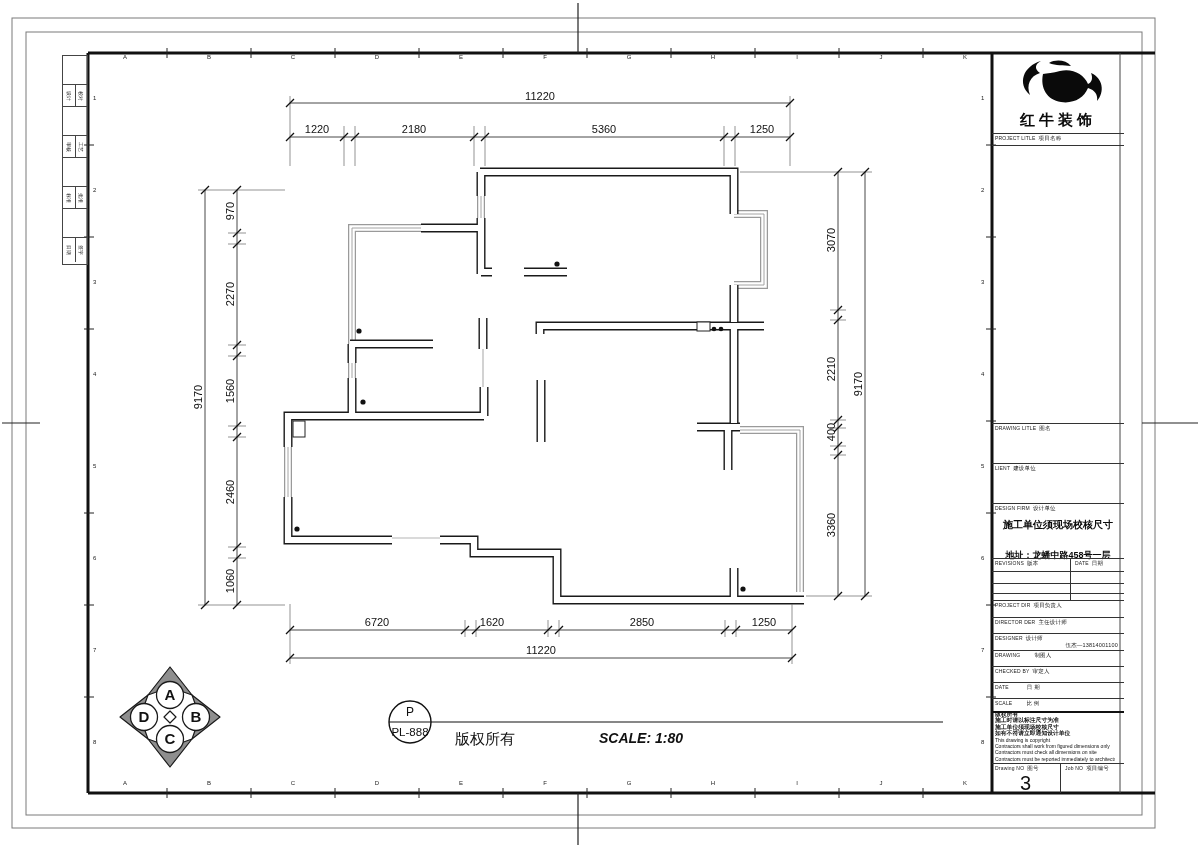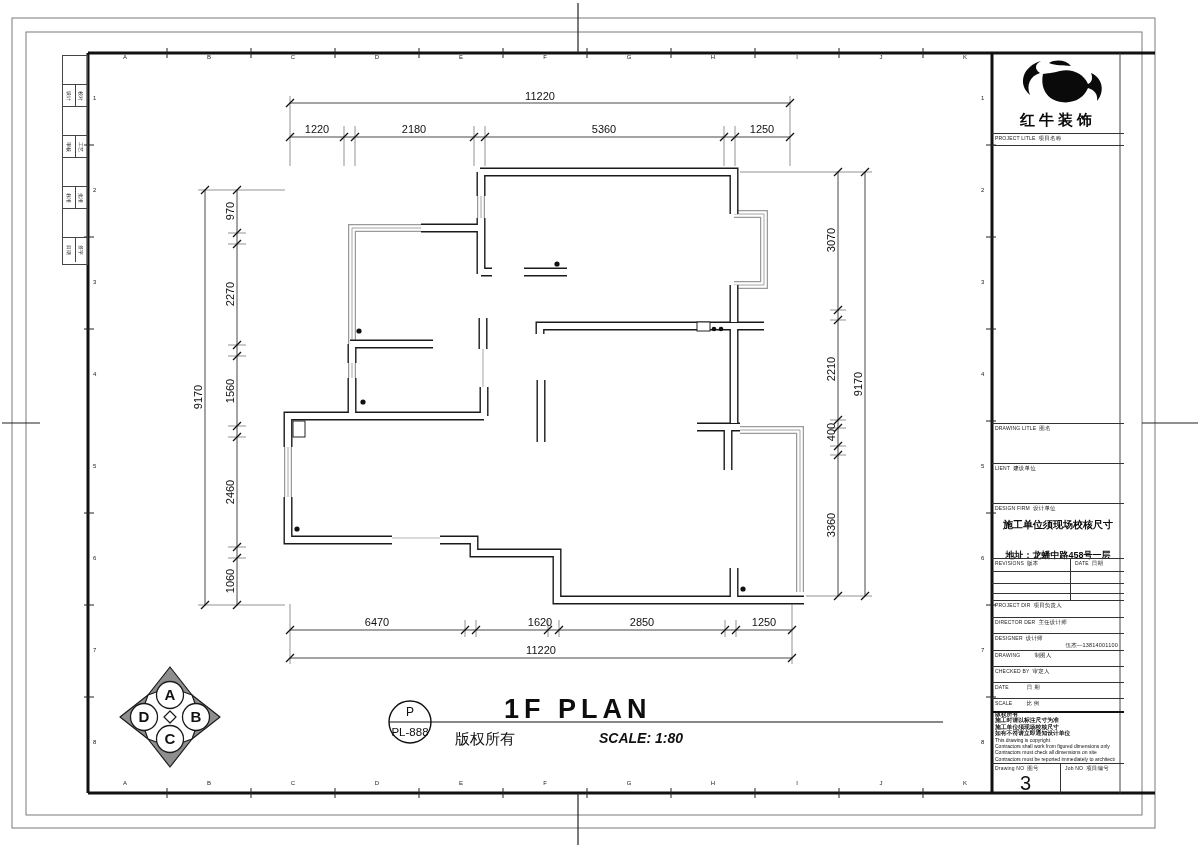--- a/index.html
+++ b/index.html
@@ -173,43 +173,42 @@
     <span class="gn" style="left:981px;top:739px">8</span>
   </div>
 
   <div>
     <div class="dim" style="left:540px;top:96px">11220</div>
     <div class="dim" style="left:317px;top:129px">1220</div>
     <div class="dim" style="left:414px;top:129px">2180</div>
     <div class="dim" style="left:604px;top:129px">5360</div>
     <div class="dim" style="left:762px;top:129px">1250</div>
 
-    <div class="dim" style="left:377px;top:622px">6470</div>
-    <div class="dim" style="left:540px;top:622px">1620</div>
+    <div class="dim" style="left:377px;top:622px">6720</div>
+    <div class="dim" style="left:492px;top:622px">1620</div>
     <div class="dim" style="left:642px;top:622px">2850</div>
     <div class="dim" style="left:764px;top:622px">1250</div>
     <div class="dim" style="left:541px;top:650px">11220</div>
 
     <div class="dimv" style="left:198px;top:397px">9170</div>
     <div class="dimv" style="left:230px;top:211px">970</div>
     <div class="dimv" style="left:230px;top:294px">2270</div>
     <div class="dimv" style="left:230px;top:391px">1560</div>
     <div class="dimv" style="left:230px;top:492px">2460</div>
     <div class="dimv" style="left:230px;top:581px">1060</div>
 
     <div class="dimv" style="left:831px;top:240px">3070</div>
     <div class="dimv" style="left:831px;top:369px">2210</div>
     <div class="dimv" style="left:831px;top:432px">400</div>
     <div class="dimv" style="left:831px;top:525px">3360</div>
     <div class="dimv" style="left:858px;top:384px">9170</div>
   </div>
 
   <div class="bub" style="left:410px;top:712px">P</div>
   <div class="bub" style="left:410px;top:732px;font-size:11.5px">PL-888</div>
-  <div class="t-en" style="left:504px;top:694px">1F PLAN</div>
   <div class="t-zh" style="left:455px;top:730px">版权所有</div>
   <div class="t-scale" style="left:599px;top:730px">SCALE: 1:80</div>
 
   <div class="strip">
     <div class="row" style="height:29px"></div>
     <div class="row" style="height:22px">
       <div class="cell">
           <span>设计</span>
         </div>
       <div class="cell">

